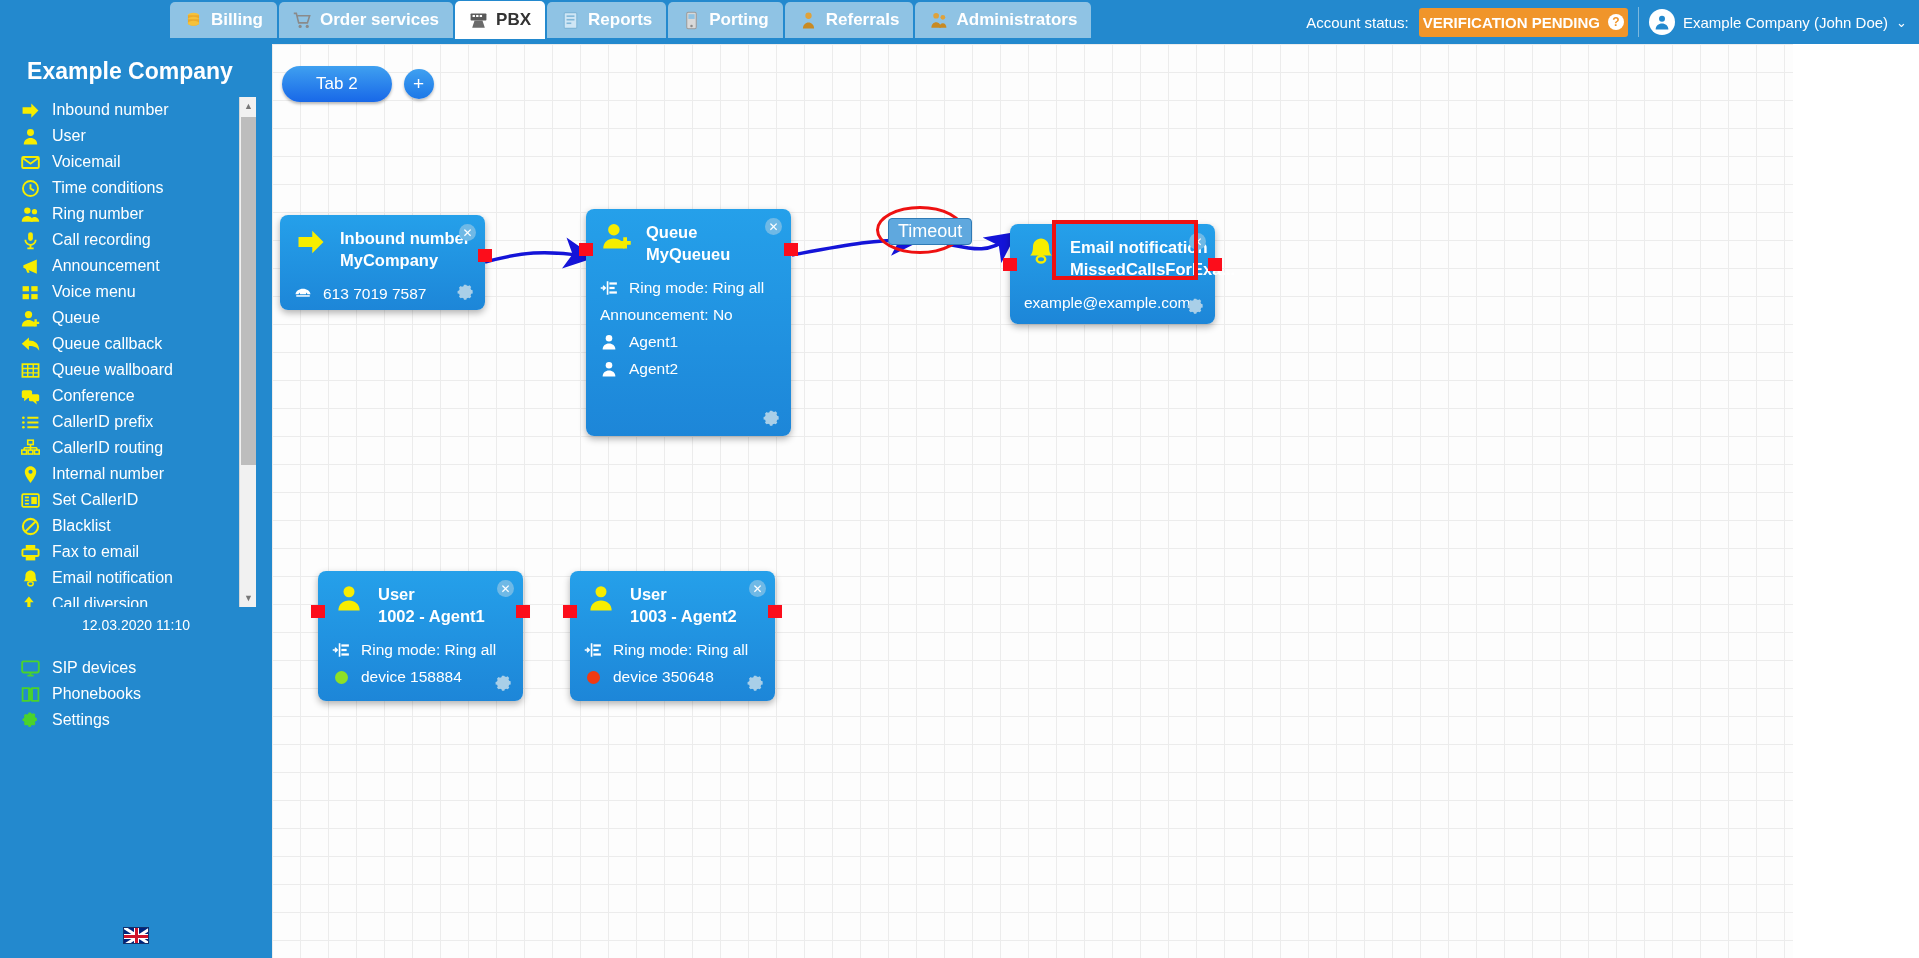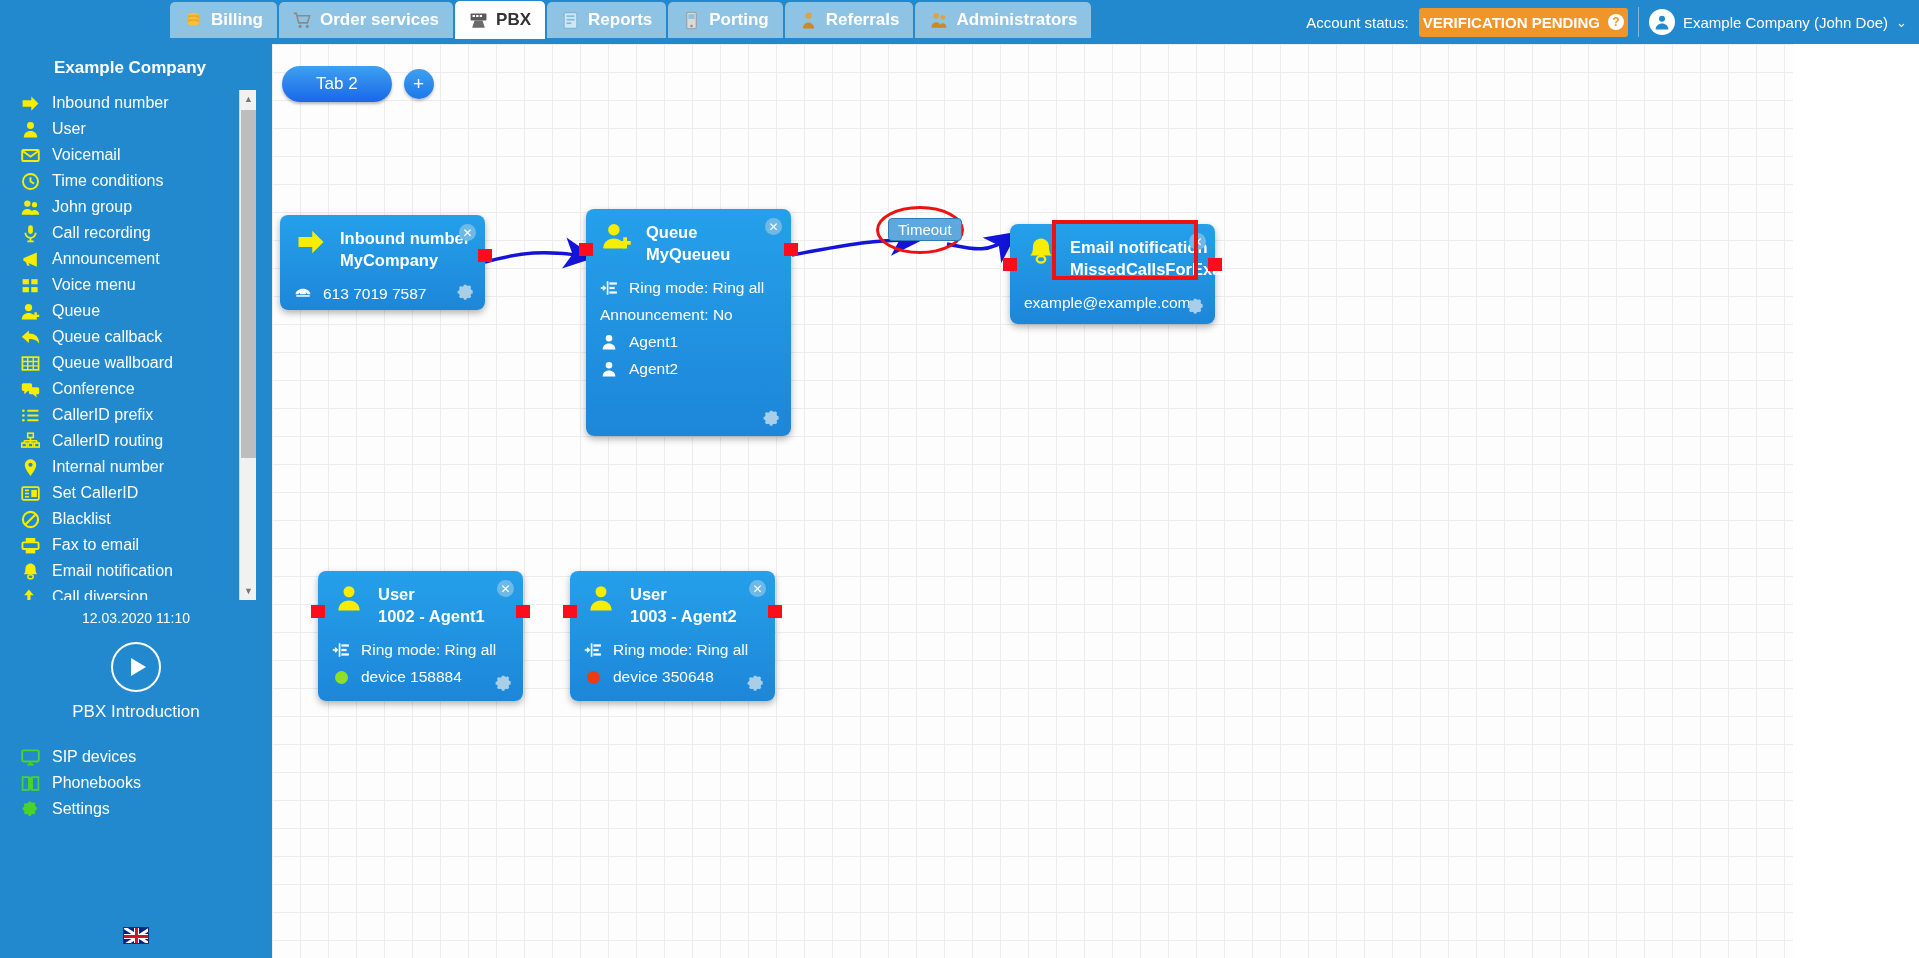--- a/index.html
+++ b/index.html
@@ -53,21 +53,21 @@
   }
   .caret { font-size: 13px; }
 
   
   .sidebar {
     position: absolute; left: 0; top: 44px; width: 272px; height: 914px;
     background: #2389ce;
     padding: 0; overflow: hidden;
   }
   .sb-title {
-    text-align: center; color: #ffffff; font-size: 17px; font-weight: bold;
+    text-align: center; color: #ffffff; font-size: 23px; font-weight: bold;
     padding: 14px 12px 12px 0;
   }
   .sb-list { position: relative; height: 510px; padding-left: 18px; overflow: hidden; }
   .sb-item {
     display: flex; align-items: center; gap: 10px;
     height: 26px; color: #ffffff; font-size: 16px; cursor: pointer; white-space: nowrap;
   }
   .sb-item .ico { width: 24px; display: inline-flex; align-items: center; justify-content: center; }
   .sb-scroll {
     position: absolute; right: 16px; top: 0; width: 17px; height: 510px;
@@ -149,21 +149,21 @@
     color: #a9cfe8; font-size: 19px; line-height: 20px;
   }
   .port { position: absolute; width: 14px; height: 13px; background: #fc0d1b; }
   .port.l { left: -7px; }
   .port.r { right: -7px; }
 
   .highlight-box {
     position: absolute; border: 4px solid #ee1111; pointer-events: none;
   }
   .timeout-pill {
-    position: absolute; background: #5fa8de; color: #ffffff; font-size: 15px;
+    position: absolute; background: #5fa8de; color: #ffffff; font-size: 18px;
     padding: 2px 9px; border-radius: 4px; border: 1px solid #2f7ab5;
   }
   .timeout-ellipse {
     position: absolute; border: 3px solid #ee1111; border-radius: 50%;
   }
   svg.links { position: absolute; left: 0; top: 0; width: 1647px; height: 914px; pointer-events: none; }
 </style>
 </head>
 <body>
 
@@ -310,21 +310,21 @@
           </div>
           <div class="sb-item">
             <span class="ico">
               <svg width="19" height="19" viewBox="0 0 24 24">
                 <circle cx="8" cy="7" r="4" fill="#f7ed00"></circle>
                 <path d="M1 21c0-4.4 3.2-7 7-7s7 2.6 7 7z" fill="#f7ed00"></path>
                 <circle cx="17" cy="8.5" r="3.3" fill="#f7ed00"></circle>
                 <path d="M12 21c0-3.7 2.4-6 5-6s6 2.3 6 6z" fill="#f7ed00"></path>
               </svg>
             </span>
-            <span>John group</span>
+            <span>Ring number</span>
           </div>
           <div class="sb-item">
             <span class="ico">
               <svg width="19" height="19" viewBox="0 0 24 24">
                 <rect x="9" y="1.5" width="6" height="11" rx="3" fill="#f7ed00"></rect>
                 <path d="M5.5 11a6.5 6.5 0 0 0 13 0" stroke="#f7ed00" stroke-width="2.3" fill="none"></path>
                 <path d="M12 17.5V22M8 22h8" stroke="#f7ed00" stroke-width="2.3"></path>
               </svg>
             </span>
             <span>Call recording</span>
@@ -469,26 +469,20 @@
         </div>
       <div class="sb-scroll">
         <div class="sb-arrow up">▲</div>
         <div class="sb-thumb"></div>
         <div class="sb-arrow down">▼</div>
       </div>
     </div>
 
     <div class="status-time">12.03.2020 11:10</div>
 
-    <div class="intro-wrap">
-      <div class="play-btn">
-          <div class="play-tri"></div>
-        </div>
-      <div class="intro-label">PBX Introduction</div>
-    </div>
 
     <div class="sb-list2" id="sb-items2">
         <div class="sb-item">
           <span class="ico">
             <svg width="19" height="19" viewBox="0 0 24 24">
               <rect x="1.5" y="3" width="21" height="14" rx="1.8" fill="none" stroke="#4ad32b" stroke-width="2.4"></rect>
               <path d="M8 21h8M12 17v4" stroke="#4ad32b" stroke-width="2.4"></path>
             </svg>
           </span>
           <span>SIP devices</span>

